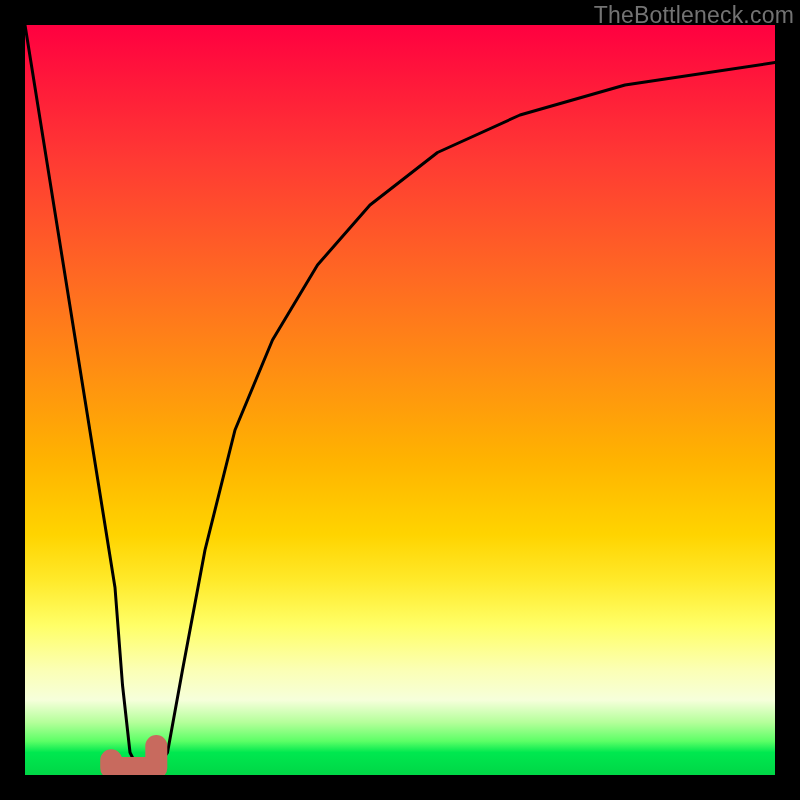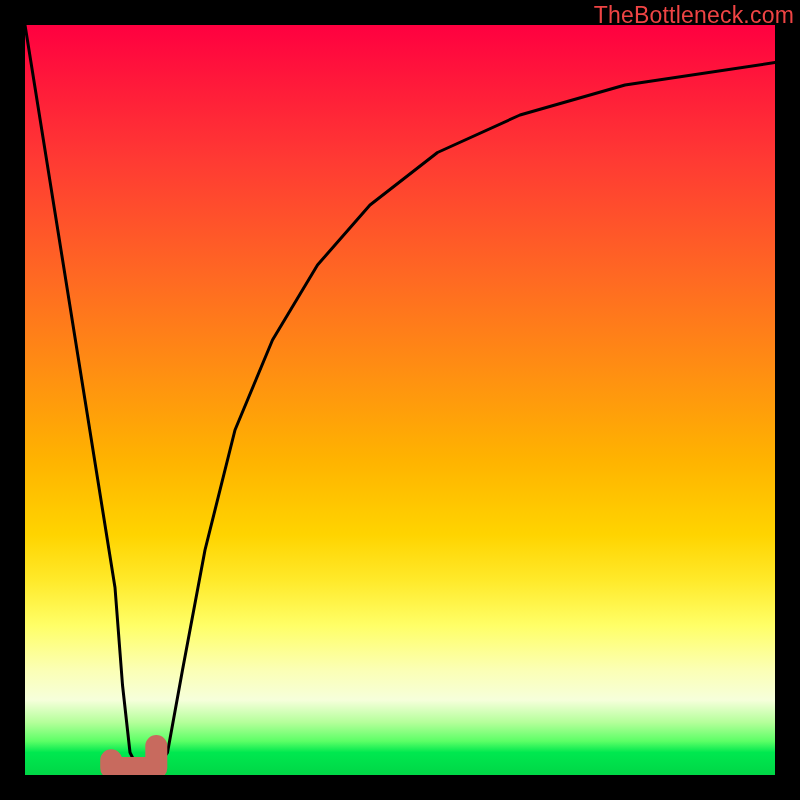--- a/index.html
+++ b/index.html
@@ -50,21 +50,21 @@
     );
   }
   .svg-layer {
     position: absolute;
     inset: 0;
   }
   .watermark {
     position: absolute;
     right: 6px;
     top: 2px;
-    color: #ef4444;
+    color: #737373;
     font-size: 23px;
     font-weight: 400;
     letter-spacing: 0.2px;
     user-select: none;
   }
 </style>
 </head>
 <body>
 
 <div class="frame">

